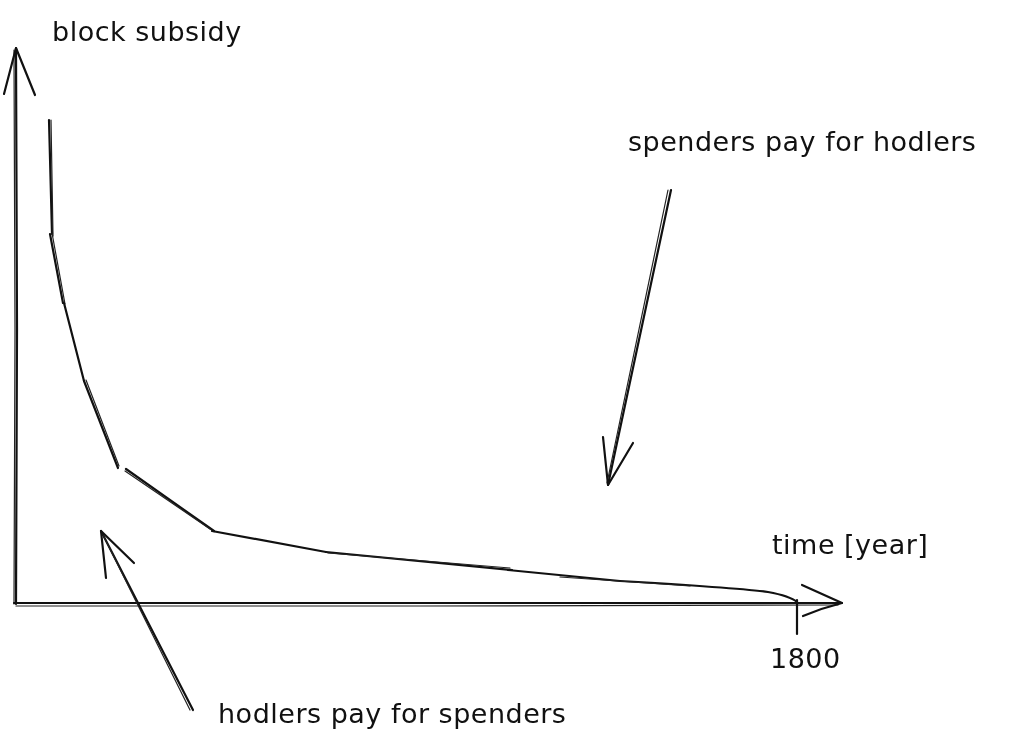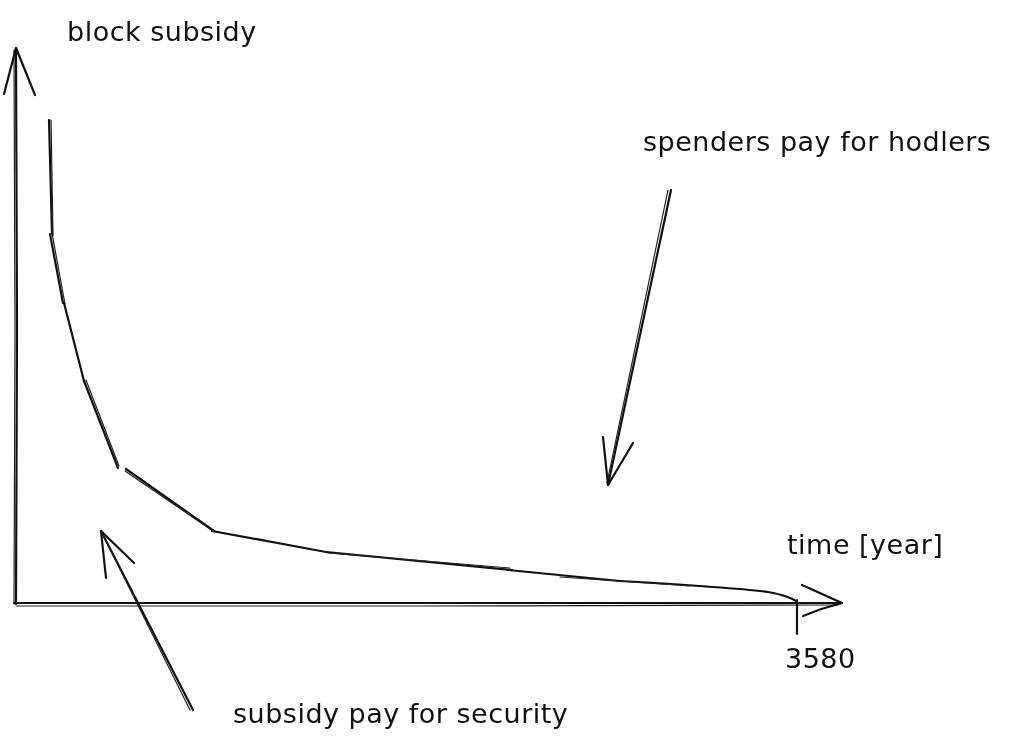--- a/index.html
+++ b/index.html
@@ -36,21 +36,20 @@
       stroke-linejoin: round;
     }
     .label {
       position: absolute;
       color: #111111;
       font-family: "DejaVu Sans", sans-serif;
       font-size: 27px;
       letter-spacing: 0.5px;
       white-space: nowrap;
       line-height: 1;
-      margin-left: 15px;
     }
     #ylabel { left: 52px; top: 18px; }
     #annot-spenders { left: 628px; top: 128px; }
     #xlabel { left: 772px; top: 531px; text-align: center; }
     #tick-2140 { left: 770px; top: 645px; }
     #annot-hodlers { left: 218px; top: 700px; }
   </style>
 </head>
 <body>
 
@@ -102,15 +101,15 @@
     <path class="stroke" d="M106 578 L101 531 L134 563"></path>
   </g>
 </svg>
 
 <div class="label" id="ylabel">block subsidy</div>
 
 <div class="label" id="annot-spenders">spenders pay for hodlers</div>
 
 <div class="label" id="xlabel">time [year]</div>
 
-<div class="label" id="tick-2140">3580</div>
+<div class="label" id="tick-2140">1800</div>
 
-<div class="label" id="annot-hodlers">subsidy pay for security</div>
+<div class="label" id="annot-hodlers">hodlers pay for spenders</div>
 
 </body></html>

